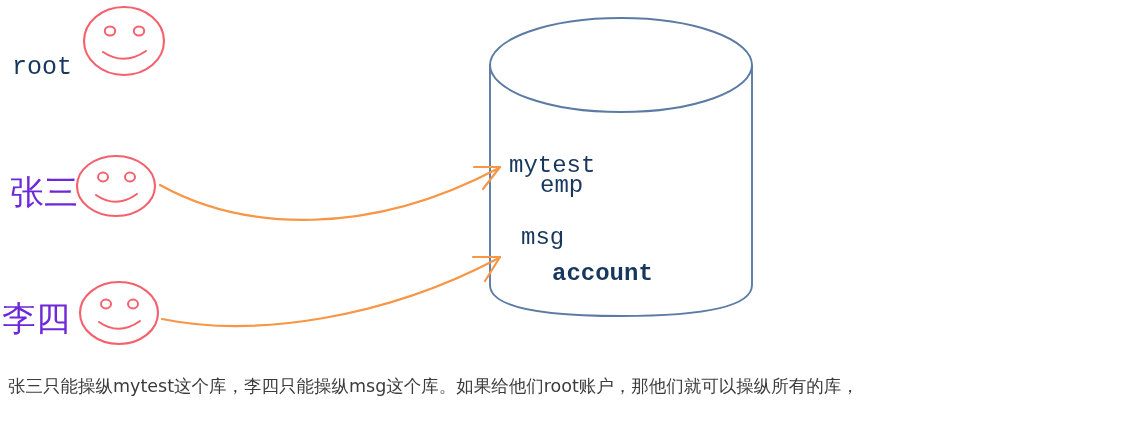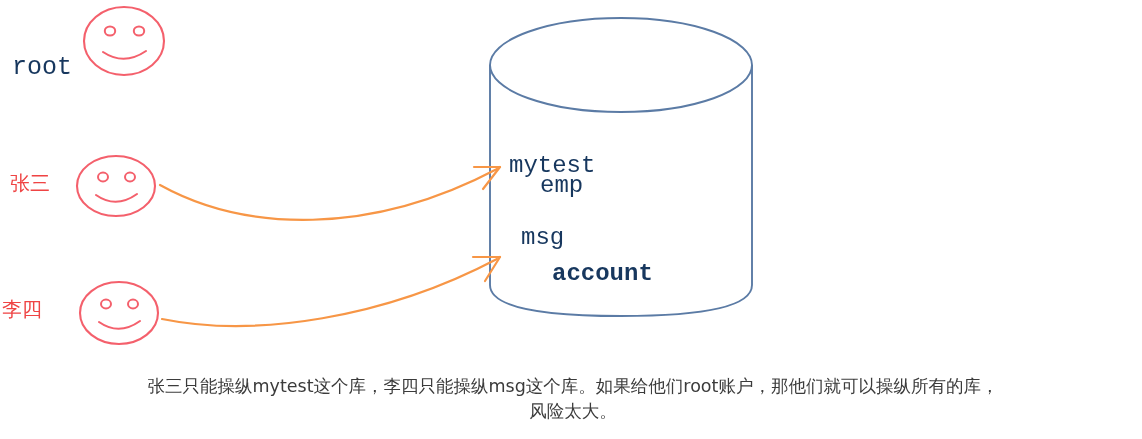--- a/index.html
+++ b/index.html
@@ -24,22 +24,22 @@
   .user-label {
     position: absolute;
     font-family: "Liberation Mono", "DejaVu Sans Mono", monospace;
     font-size: 25px;
     color: #17375e;
     white-space: nowrap;
     letter-spacing: 0px;
   }
   .user-label.cjk {
     font-family: Liberation Sans, sans-serif;
-    font-size: 20px;
-    color: #ef4444;
+    font-size: 34px;
+    color: #6d28d9;
   }
   .db-entry {
     position: absolute;
     font-family: "Liberation Mono", "DejaVu Sans Mono", monospace;
     font-size: 24px;
     color: #17375e;
     white-space: nowrap;
   }
   #caption {
     position: absolute;
@@ -47,21 +47,20 @@
     top: 374px;
     width: 1130px;
     font-family: "DejaVu Sans", sans-serif;
     font-size: 17.5px;
     line-height: 25px;
     color: #3b3b3b;
   }
   #caption .cap-line {
     display: block;
     white-space: nowrap;
-    text-align: center;
   }
 </style>
 </head>
 <body>
 
 <svg id="diagram-canvas" viewBox="0 0 1142 439" xmlns="http://www.w3.org/2000/svg">
 
   <g>
     <ellipse cx="124" cy="41" rx="40" ry="34" fill="none" stroke="#f4606c" stroke-width="2.1"></ellipse>
     <ellipse cx="110" cy="31" rx="5.2" ry="4.6" fill="none" stroke="#f4606c" stroke-width="2"></ellipse>
@@ -109,14 +108,13 @@
 
 <div class="user-label cjk" style="left:2px; top:296px;">李四</div>
 
 <div class="db-entry" style="left:509px; top:152px;">mytest</div>
 <div class="db-entry" style="left:540px; top:172px;">emp</div>
 <div class="db-entry" style="left:521px; top:224px;">msg</div>
 <div class="db-entry" style="left:552px; top:260px;font-weight:bold;">account</div>
 
 <div id="caption">
   <span class="cap-line">张三只能操纵mytest这个库，李四只能操纵msg这个库。如果给他们root账户，那他们就可以操纵所有的库，</span>
-  <span class="cap-line">风险太大。</span>
 </div>
 
 </body></html>

